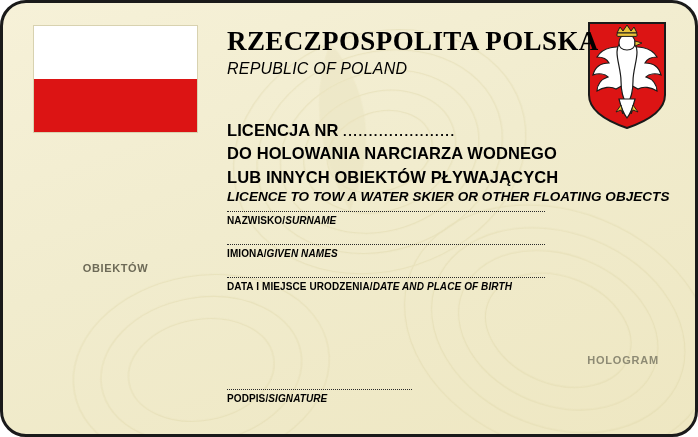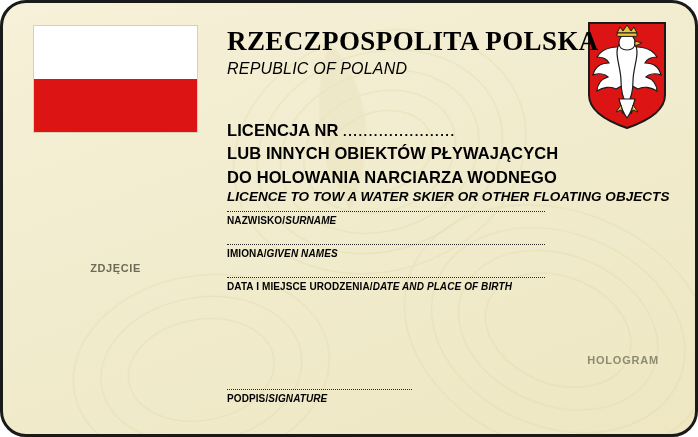--- a/index.html
+++ b/index.html
@@ -205,21 +205,21 @@
       <path d="M330 40 q60 70 20 170 q-50 -90 -20 -170 z"></path>
     </g>
   </svg>
 
   <div class="flag">
     <div class="white"></div>
     <div class="red"></div>
   </div>
 
   <div class="photo-box">
-    <span class="photo-label">ZDJĘCIE</span>
+    <span class="photo-label">OBIEKTÓW</span>
   </div>
 
   <svg class="emblem" viewBox="0 0 92 112">
     <path d="M8 4 h76 v72 q0 20 -38 33 q-38 -13 -38 -33 z" fill="#dc1414" stroke="#1a1a1a" stroke-width="2"></path>
     <g fill="#ffffff" stroke="#1a1a1a" stroke-width="1.2">
 
       <path d="M46 30 C36 26 22 28 16 38 C22 38 26 40 28 44 C20 44 14 48 12 56 C18 54 24 55 27 58 C20 60 16 66 16 72 C22 68 30 67 35 70 L46 64 Z"></path>
       <path d="M46 30 C56 26 70 28 76 38 C70 38 66 40 64 44 C72 44 78 48 80 56 C74 54 68 55 65 58 C72 60 76 66 76 72 C70 68 62 67 57 70 L46 64 Z"></path>
 
       <path d="M46 22 C40 22 36 26 36 33 C36 42 40 52 40 62 C40 72 42 80 46 86 C50 80 52 72 52 62 C52 52 56 42 56 33 C56 26 52 22 46 22 Z"></path>
@@ -244,22 +244,22 @@
   <div class="header">
     <div class="title-pl">RZECZPOSPOLITA POLSKA</div>
     <div class="title-en">REPUBLIC OF POLAND</div>
   </div>
 
   <div class="licence-block">
     <div class="lic-line">
       <span>LICENCJA NR</span>
       <span class="lic-dots">......................</span>
     </div>
+    <div class="lic-line">DO HOLOWANIA NARCIARZA WODNEGO</div>
     <div class="lic-line">LUB INNYCH OBIEKTÓW PŁYWAJĄCYCH</div>
-    <div class="lic-line">DO HOLOWANIA NARCIARZA WODNEGO</div>
     <div class="lic-en">LICENCE TO TOW A WATER SKIER OR OTHER FLOATING OBJECTS</div>
   </div>
 
   <div class="fields">
 
     <div class="field">
       <div class="rule full"></div>
       <div class="caption"><span>NAZWISKO/</span><i>SURNAME</i></div>
     </div>
 

